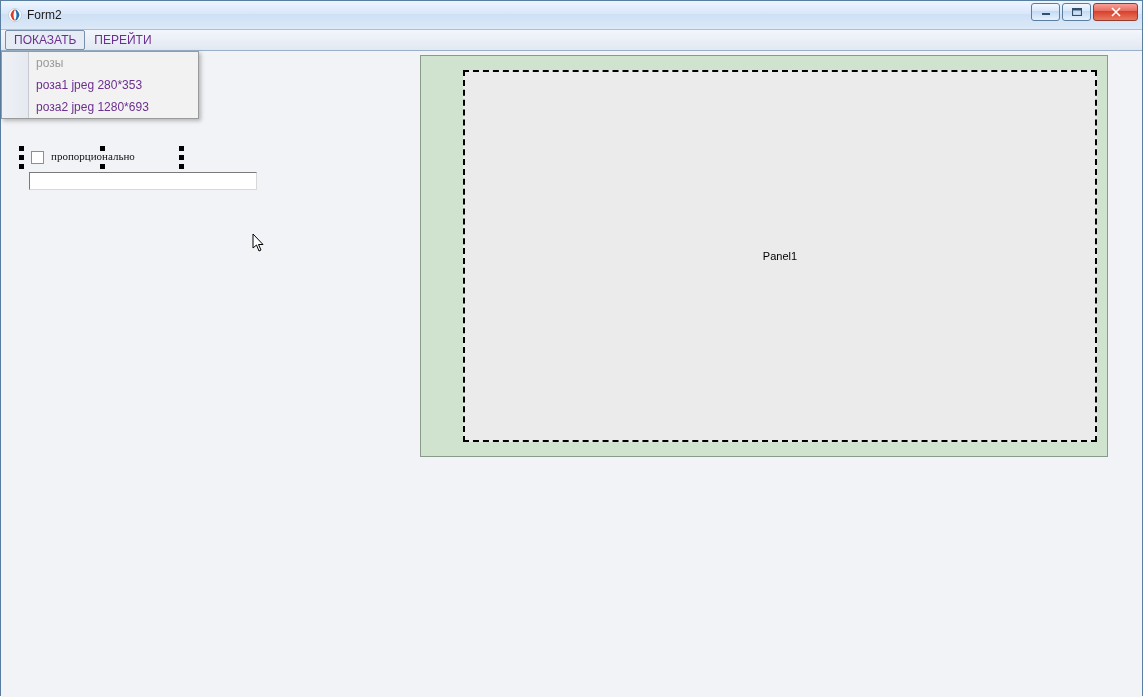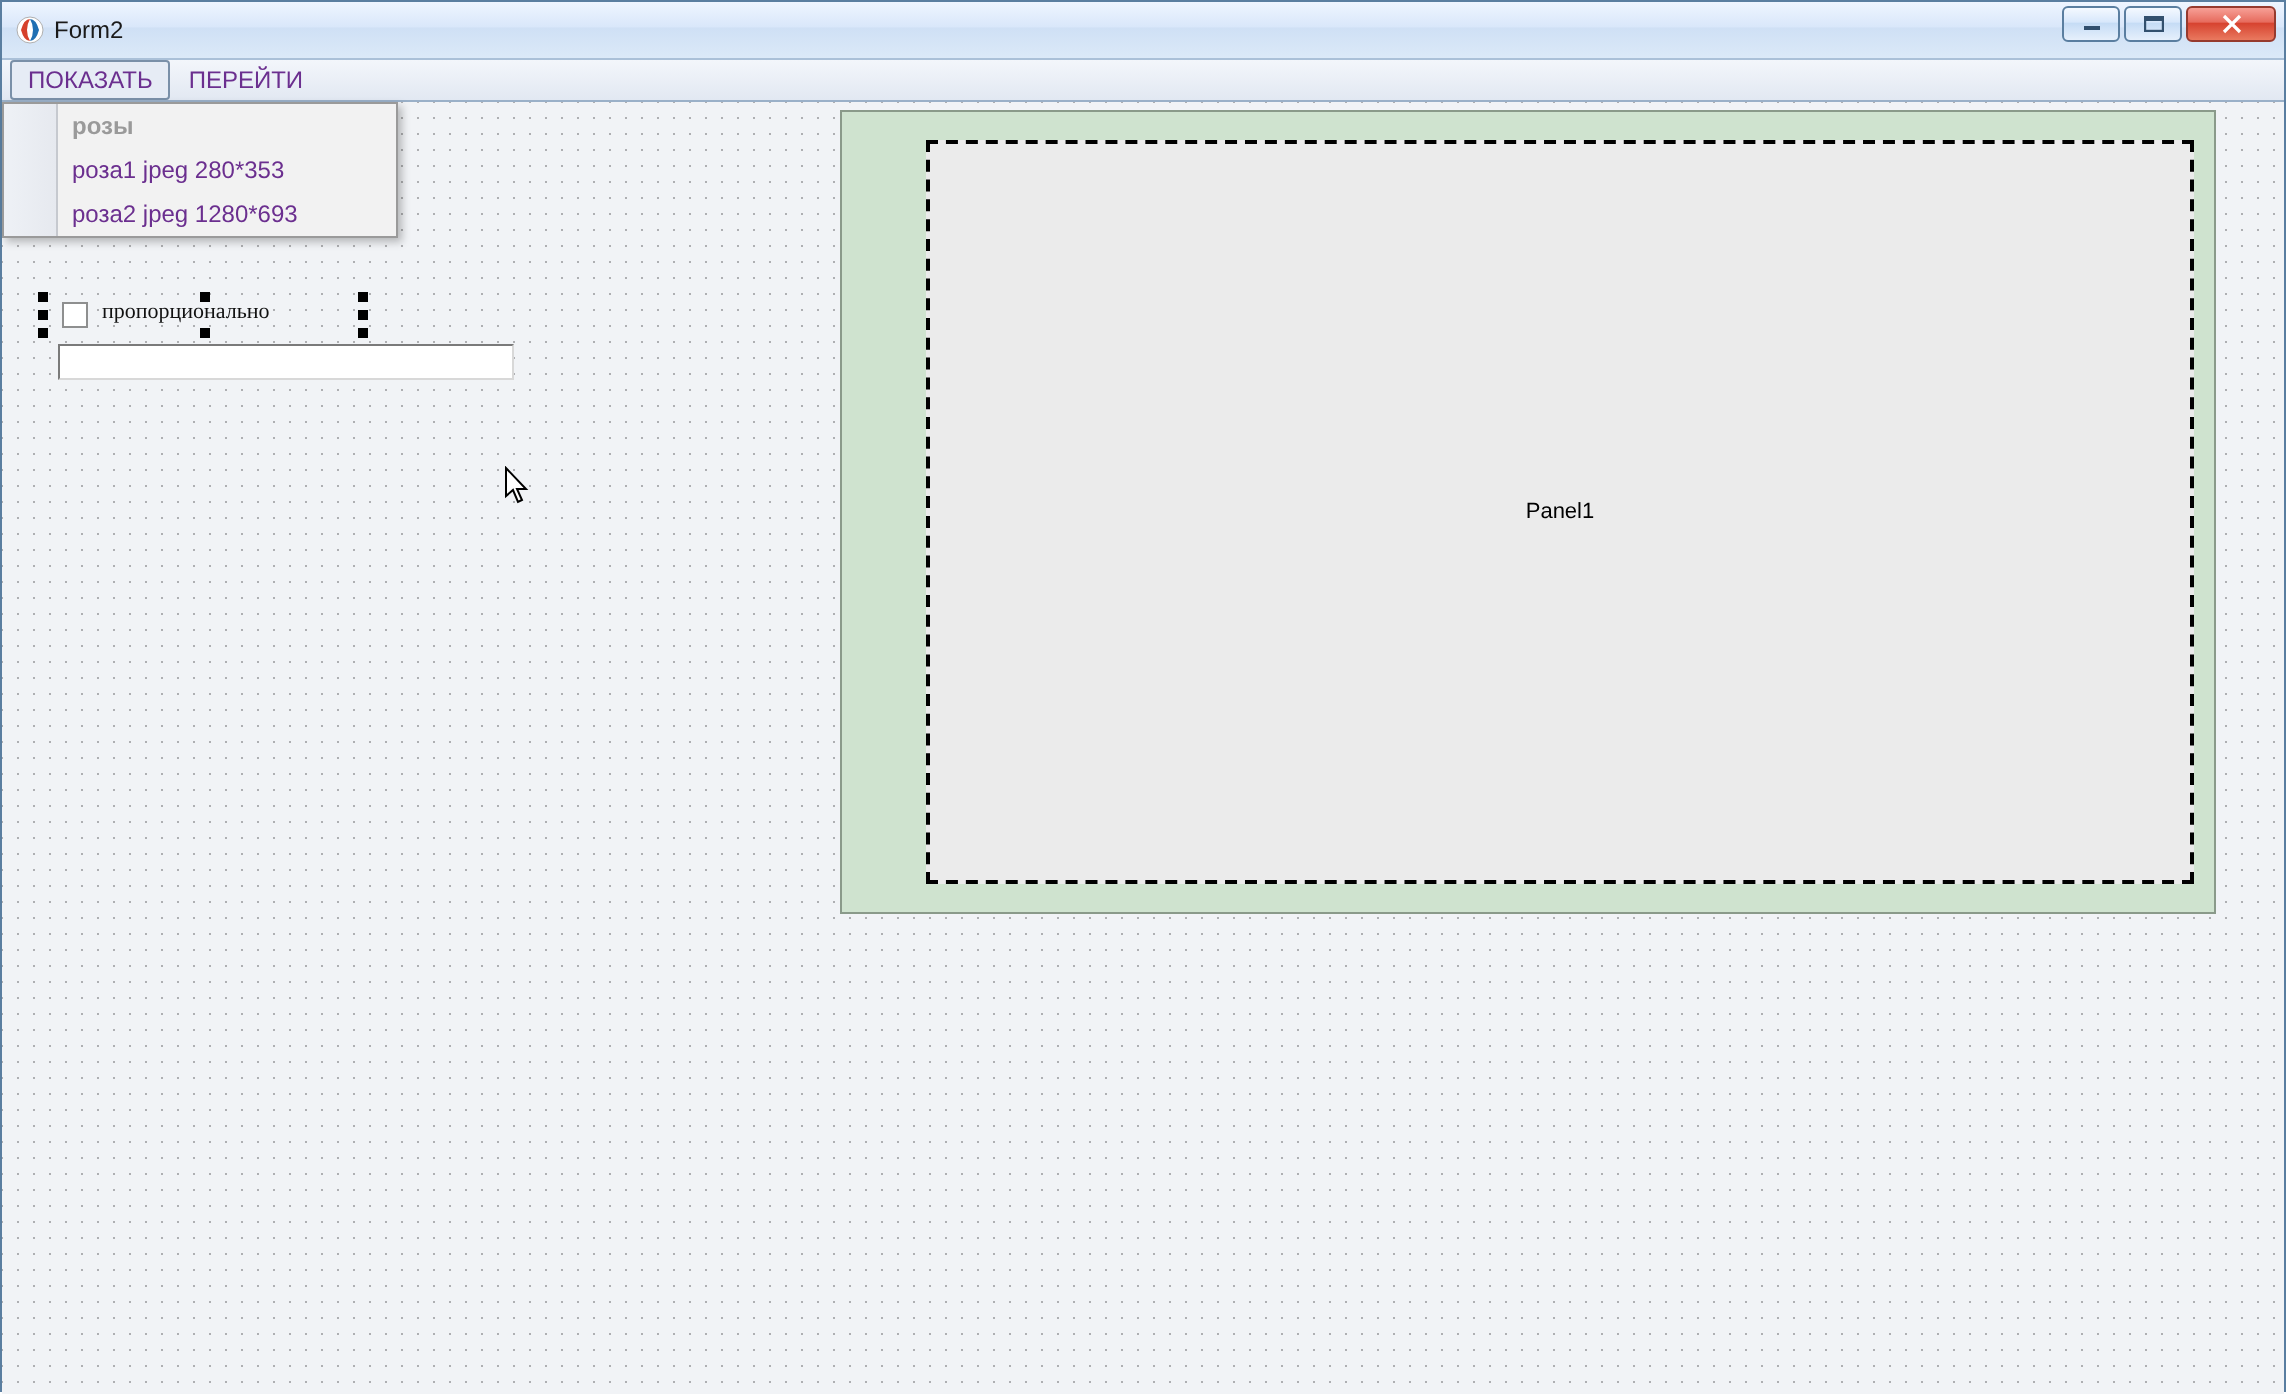--- a/index.html
+++ b/index.html
@@ -123,21 +123,20 @@
     position: relative;
     height: 22px;
     line-height: 22px;
     padding-left: 34px;
     color: #6b2f8f;
     font-size: 12px;
     white-space: nowrap;
   }
   .dd-item.disabled {
     color: #9a9a9a;
-    font-weight: bold;
   }
 
   
   .checkbox-wrap {
     position: absolute;
     left: 21px;
     top: 98px;
     width: 160px;
     height: 17px;
     font-family: Liberation Serif, serif;

